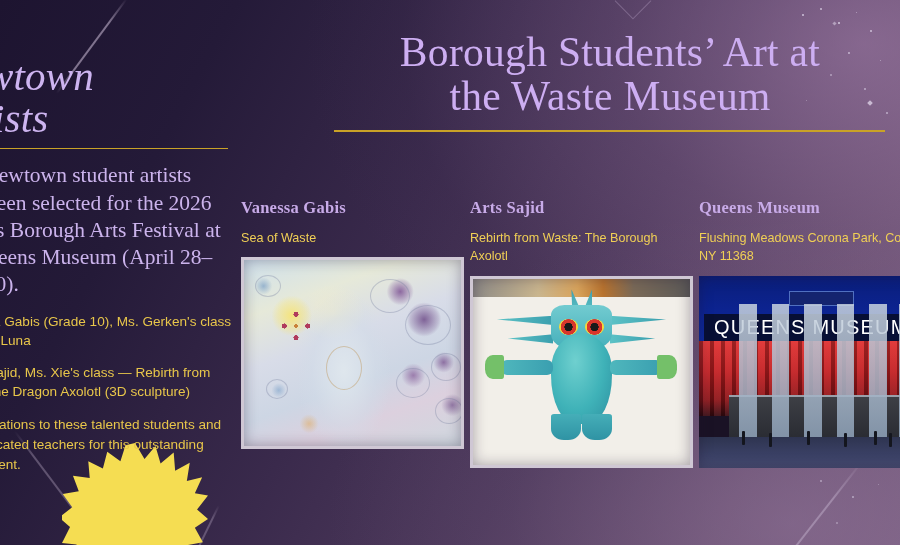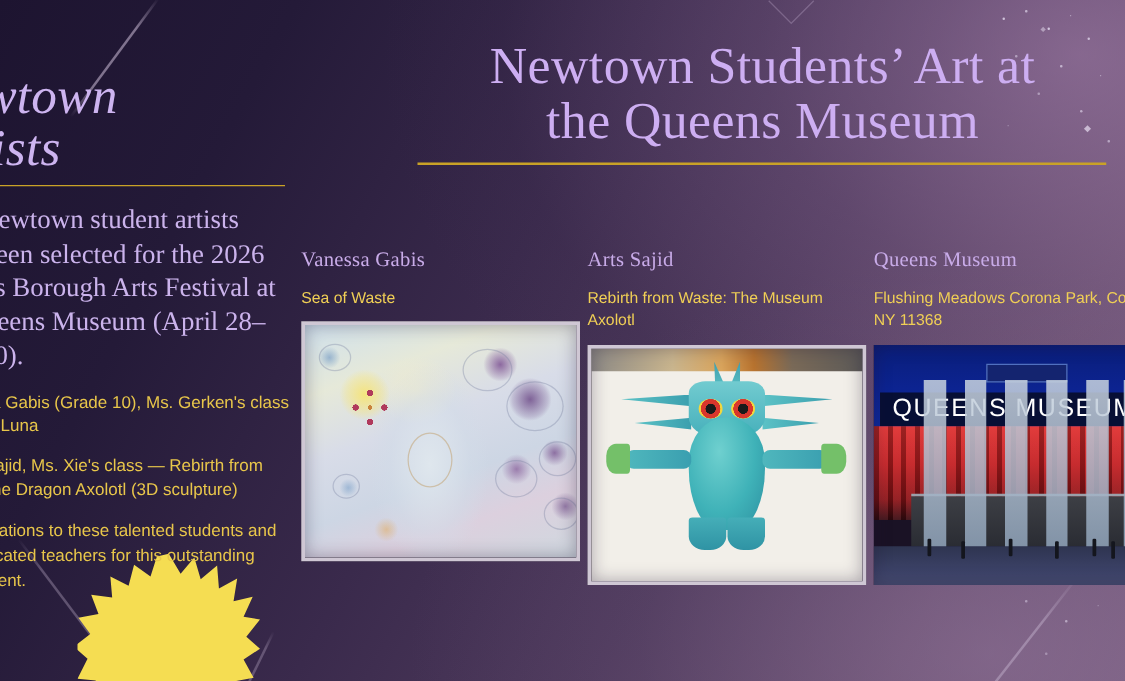--- a/index.html
+++ b/index.html
@@ -128,20 +128,21 @@
   .card-1 { left:0;   width:223px; }
   .card-2 { left:229px; width:223px; }
   .card-3 { left:458px; width:250px; }
 
   .card-name {
     font-family:"Liberation Serif", serif;
     font-size:16.5px;
     color:#c8abe8;
     letter-spacing:0.25px;
     white-space:nowrap;
+    font-weight:bold;
   }
   .card-sub {
     margin-top:11px;
     font-family:"Liberation Sans", sans-serif;
     font-size:12.6px;
     line-height:1.45;
     color:#f0cf55;
   }
   .thumb {
     margin-top:10px;
@@ -347,22 +348,22 @@
     <div class="left-body">Two Newtown student artists have been selected for the 2026 Queens Borough Arts Festival at the Queens Museum (April 28–May 20).</div>
     <div class="left-bullets">
       <p>• Vanessa Gabis (Grade 10), Ms. Gerken's class — Sea of Luna</p>
       <div class="gap"></div>
       <p>• Ahnaf Sajid, Ms. Xie's class — Rebirth from Waste: The Dragon Axolotl (3D sculpture)</p>
     </div>
     <div class="left-closing">Congratulations to these talented students and their dedicated teachers for this outstanding achievement.</div>
   </div>
 
   <div class="main-title">
-    <div>Newtown Students’ Art at</div>
-    <div>the Queens Museum</div>
+    <div>Borough Students’ Art at</div>
+    <div>the Waste Museum</div>
   </div>
   <div class="title-rule"></div>
 
   <div class="cards">
 
     <div class="card card-1">
       <div class="card-name">Vanessa Gabis</div>
       <div class="card-sub">Sea of Waste</div>
       <div class="thumb">
         <div class="paint">
@@ -375,21 +376,21 @@
           <span class="swirl" style="left:5%; top:8%; width:26px; height:22px;"></span>
           <span class="swirl" style="left:10%; top:64%; width:22px; height:20px;"></span>
           <span class="swirl" style="left:38%; top:46%; width:36px; height:44px; border-color:rgba(190,150,90,0.45);"></span>
         </div>
         <div class="thumb-shade"></div>
       </div>
     </div>
 
     <div class="card card-2">
       <div class="card-name">Arts Sajid</div>
-      <div class="card-sub">Rebirth from Waste: The Museum Axolotl</div>
+      <div class="card-sub">Rebirth from Waste: The Borough Axolotl</div>
       <div class="thumb">
         <div class="sculpt">
           <span class="backdrop"></span>
           <span class="fin l1"></span>
             <span class="fin l2"></span>
           <span class="fin r1"></span>
             <span class="fin r2"></span>
           <span class="horn l"></span>
             <span class="horn r"></span>
           <span class="head"></span>

